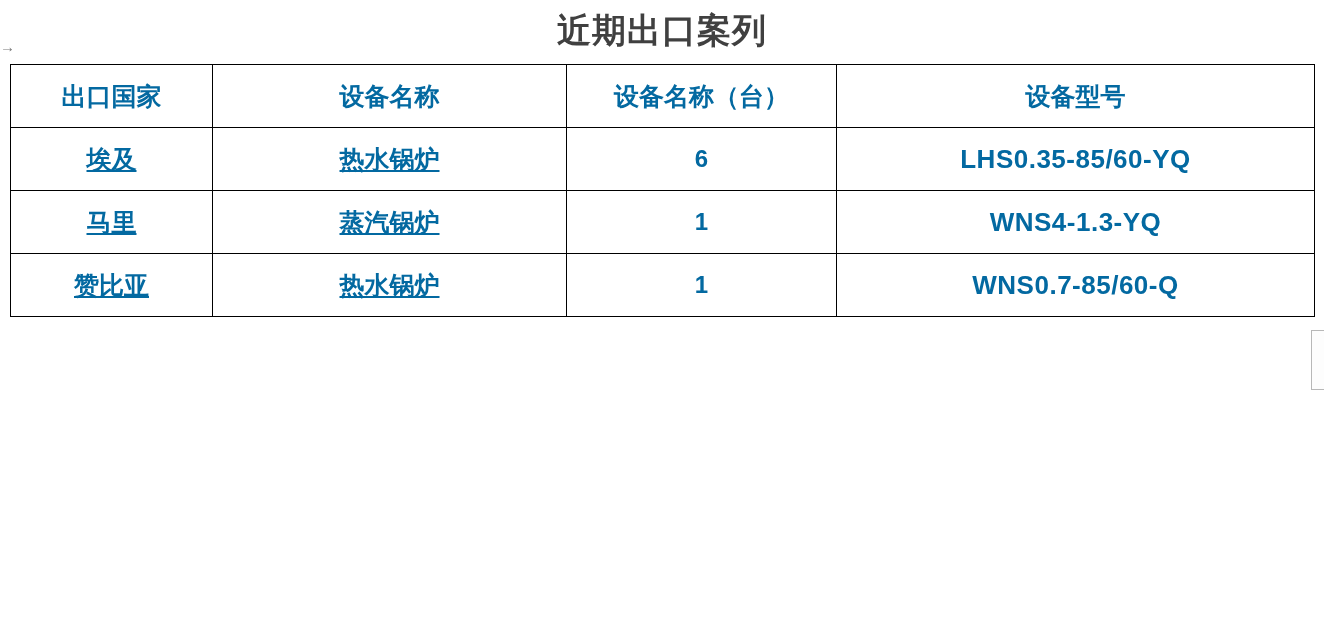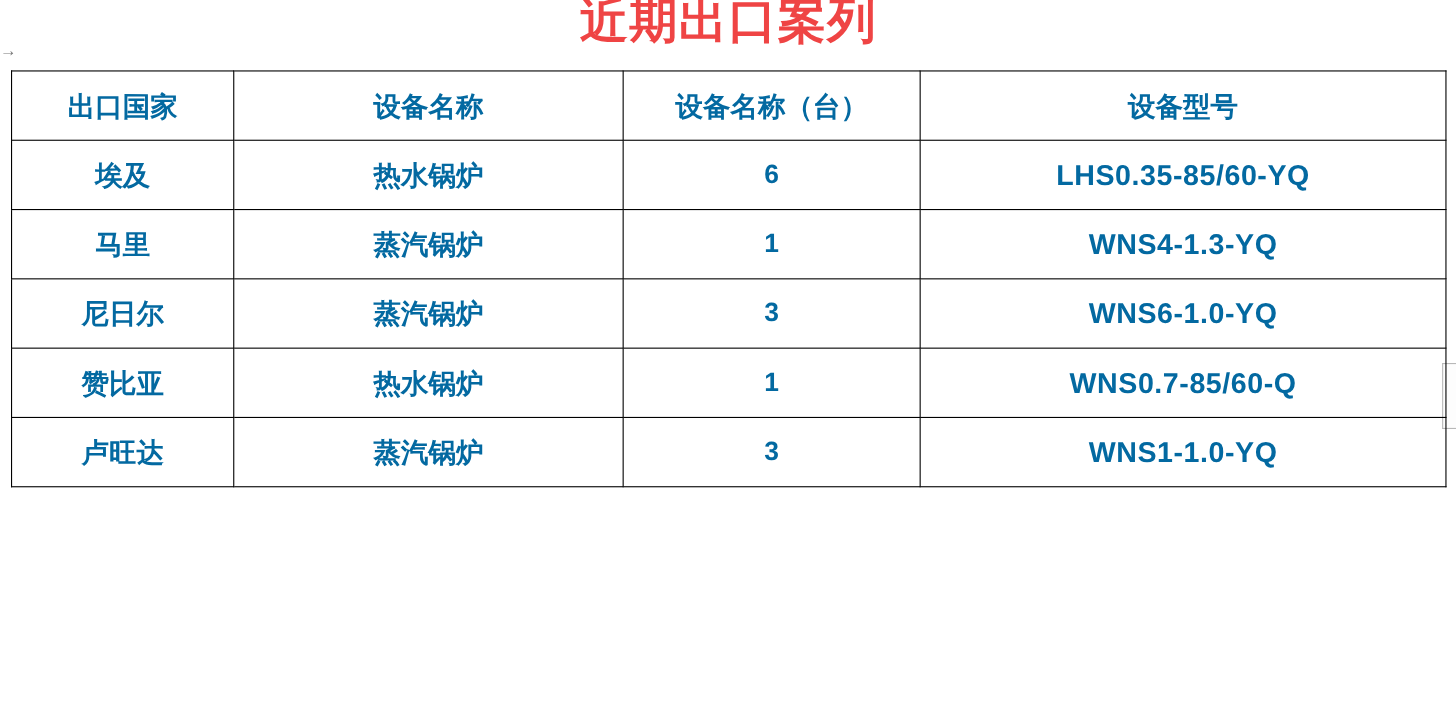--- a/index.html
+++ b/index.html
@@ -44,25 +44,25 @@
     width: 12px;
     height: 58px;
     border-left: 1px solid #b8b8b8;
     border-top: 1px solid #b8b8b8;
     border-bottom: 1px solid #b8b8b8;
     background: #fdfdfd;
   }
 
   .title {
     text-align: center;
-    color: #ef4444;
+    color: #404040;
     font-weight: bold;
-    font-size: 44px;
+    font-size: 34px;
     line-height: 40px;
-    padding-top: 0;
+    padding-top: 10px;
     padding-bottom: 8px;
     letter-spacing: 1px;
   }
 
   .table-wrap {
     position: absolute;
     left: 10px;
     top: 64px;
     width: 1304px;
   }
@@ -94,20 +94,21 @@
   table.export-table th {
     font-size: 25px;
   }
 
   table.export-table td {
     font-size: 25px;
   }
 
   table.export-table td.cn {
     font-size: 25px;
+    text-decoration: underline;
   }
 
   table.export-table td.num {
     font-size: 24px;
   }
 
   table.export-table td.model {
     font-size: 26px;
     letter-spacing: 0.5px;
     margin-left: 20px;
@@ -147,34 +148,22 @@
           <td class="num">6</td>
           <td class="model">LHS0.35-85/60-YQ</td>
         </tr>
         <tr>
           <td class="cn">马里</td>
           <td class="cn">蒸汽锅炉</td>
           <td class="num">1</td>
           <td class="model">WNS4-1.3-YQ</td>
         </tr>
         <tr>
-          <td class="cn">尼日尔</td>
-          <td class="cn">蒸汽锅炉</td>
-          <td class="num">3</td>
-          <td class="model">WNS6-1.0-YQ</td>
-        </tr>
-        <tr>
           <td class="cn">赞比亚</td>
           <td class="cn">热水锅炉</td>
           <td class="num">1</td>
           <td class="model">WNS0.7-85/60-Q</td>
-        </tr>
-        <tr>
-          <td class="cn">卢旺达</td>
-          <td class="cn">蒸汽锅炉</td>
-          <td class="num">3</td>
-          <td class="model">WNS1-1.0-YQ</td>
         </tr>
       </tbody>
     </table>
   </div>
 
 </div>
 
 </body></html>

